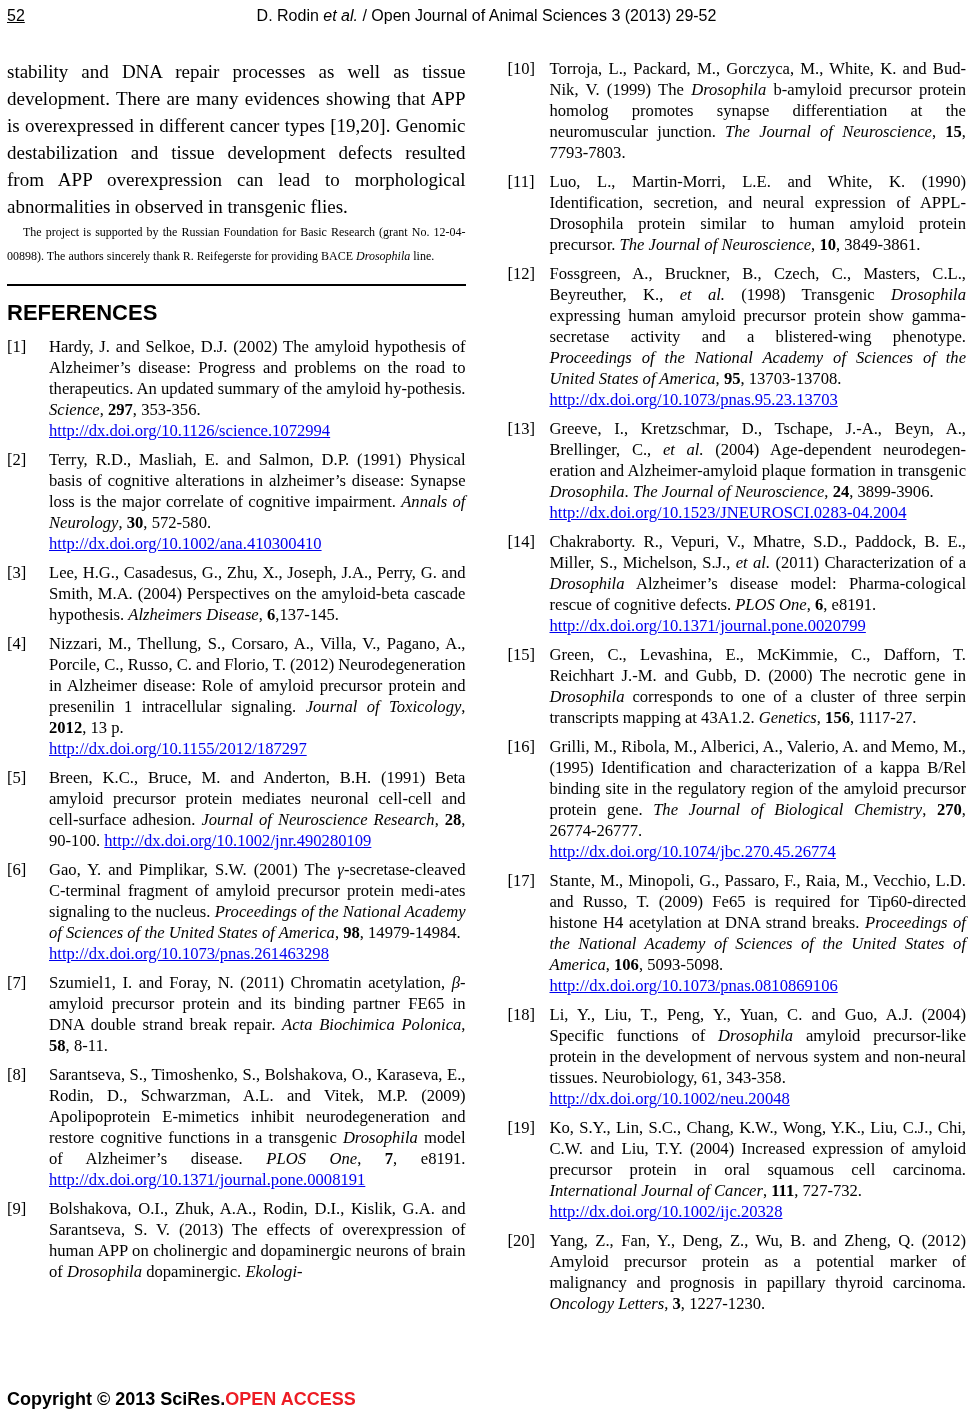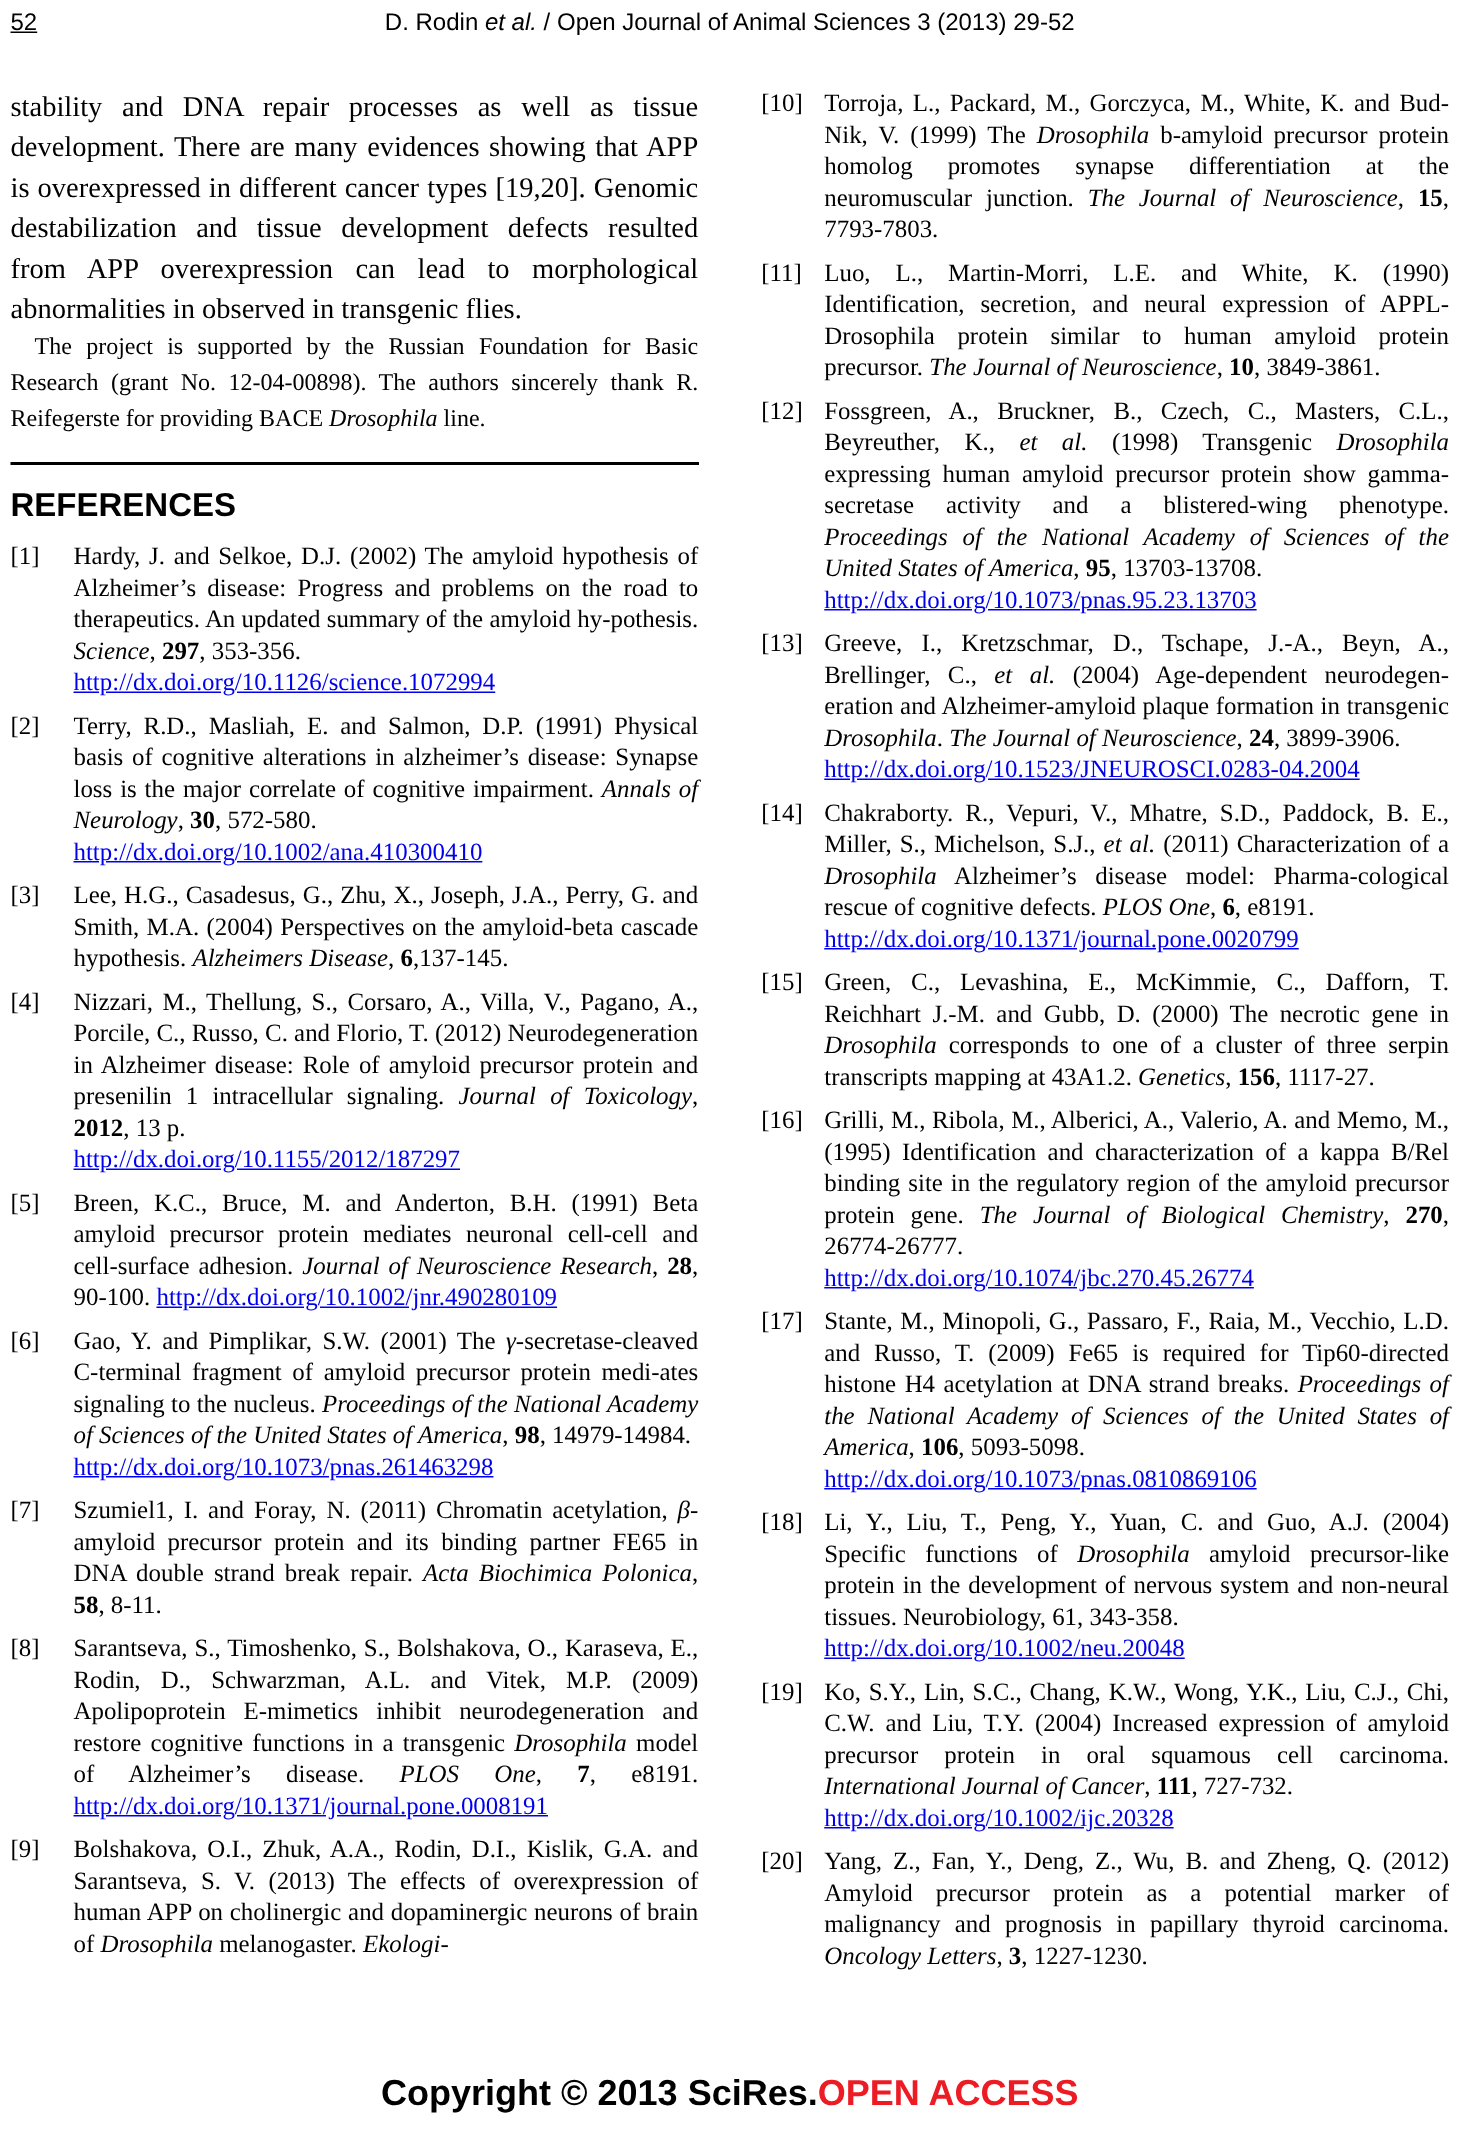--- a/index.html
+++ b/index.html
@@ -19,43 +19,43 @@
   }
   .col{width:459px;}
   .body-para{
     font-size:19px;line-height:27px;text-align:justify;margin:0;
   }
   .section-heading{
     font-family:"Liberation Sans", sans-serif;font-weight:bold;
     font-size:22px;line-height:26px;margin:18px 0 10px 0;letter-spacing:0;
   }
   .ack-para{
-    font-size:16px;line-height:24px;text-align:justify;text-indent:16px;margin:0;
+    font-size:12px;line-height:24px;text-align:justify;text-indent:16px;margin:0;
   }
   .divider-rule{
     border:none;border-top:2.5px solid #000;margin:16px 0 0 0;width:100%;
   }
   .ref-heading{margin-top:14px;}
   .ref-list{margin:0;padding:0;}
   .ref-entry{
     display:flex;margin:0 0 8px 0;font-size:16.6px;line-height:21px;
   }
   .ref-num{width:42px;flex-shrink:0;}
   .ref-text{flex:1;text-align:justify;}
   .cont-entry{
     display:flex;margin:0 0 8px 0;font-size:16.6px;line-height:21px;
   }
   .cont-indent{width:42px;flex-shrink:0;}
   .it{font-style:italic;}
   .bo{font-weight:bold;}
   a.lnk{color:#0000EE;text-decoration:underline;cursor:pointer;}
   .page-footer{
     position:absolute;left:7px;bottom:9px;width:959px;
-    display:flex;justify-content:center;
-    font-family:"Liberation Sans", sans-serif;font-weight:bold;font-size:24px;
+    display:flex;justify-content:flex-start;
+    font-family:"Liberation Sans", sans-serif;font-weight:bold;font-size:18px;
   }
   .open-access{color:#ED1C24;}
 </style>
 </head>
 <body>
 
 <div class="page-header">
   <span class="page-number">52</span>
   <div class="running-title"><span class="">D. Rodin </span><span class="it">et al.</span><span class=""> / Open Journal of Animal Sciences 3 (2013) 29-52</span></div>
 </div>
@@ -100,21 +100,21 @@
         <div class="ref-entry">
           <span class="ref-num">[7]</span>
           <div class="ref-text"><span class="">Szumiel1, I. and Foray, N. (2011) Chromatin acetylation, </span><span class="it">β</span><span class="">-amyloid precursor protein and its binding partner FE65 in DNA double strand break repair. </span><span class="it">Acta Biochimica Polonica</span><span class="">, </span><span class="bo">58</span><span class="">, 8-11.</span></div>
         </div>
         <div class="ref-entry">
           <span class="ref-num">[8]</span>
           <div class="ref-text"><span class="">Sarantseva, S., Timoshenko, S., Bolshakova, O., Karaseva, E., Rodin, D., Schwarzman, A.L. and Vitek, M.P. (2009) Apolipoprotein E-mimetics inhibit neurodegeneration and restore cognitive functions in a transgenic </span><span class="it">Drosophila</span><span class=""> model of Alzheimer’s disease. </span><span class="it">PLOS One</span><span class="">, </span><span class="bo">7</span><span class="">, e8191. </span><a class="lnk" href="#">http://dx.doi.org/10.1371/journal.pone.0008191</a></div>
         </div>
         <div class="ref-entry">
           <span class="ref-num">[9]</span>
-          <div class="ref-text"><span class="">Bolshakova, O.I., Zhuk, A.A., Rodin, D.I., Kislik, G.A. and Sarantseva, S. V. (2013) The effects of overexpression of human APP on cholinergic and dopaminergic neurons of brain of </span><span class="it">Drosophila</span><span class=""> melanogaster. </span><span class="it">Ekologi-</span></div>
+          <div class="ref-text"><span class="">Bolshakova, O.I., Zhuk, A.A., Rodin, D.I., Kislik, G.A. and Sarantseva, S. V. (2013) The effects of overexpression of human APP on cholinergic and dopaminergic neurons of brain of </span><span class="it">Drosophila</span><span class=""> dopaminergic. </span><span class="it">Ekologi-</span></div>
         </div>
       </div>
   </div>
 
   <div class="col">
 
     <div class="ref-list">
         <div class="ref-entry">
           <span class="ref-num">[10]</span>
           <div class="ref-text"><span class="">Torroja, L., Packard, M., Gorczyca, M., White, K. and Bud-Nik, V. (1999) The </span><span class="it">Drosophila</span><span class=""> b-amyloid precursor protein homolog promotes synapse differentiation at the neuromuscular junction. </span><span class="it">The Journal of Neuroscience</span><span class="">, </span><span class="bo">15</span><span class="">, 7793-7803.</span></div>

